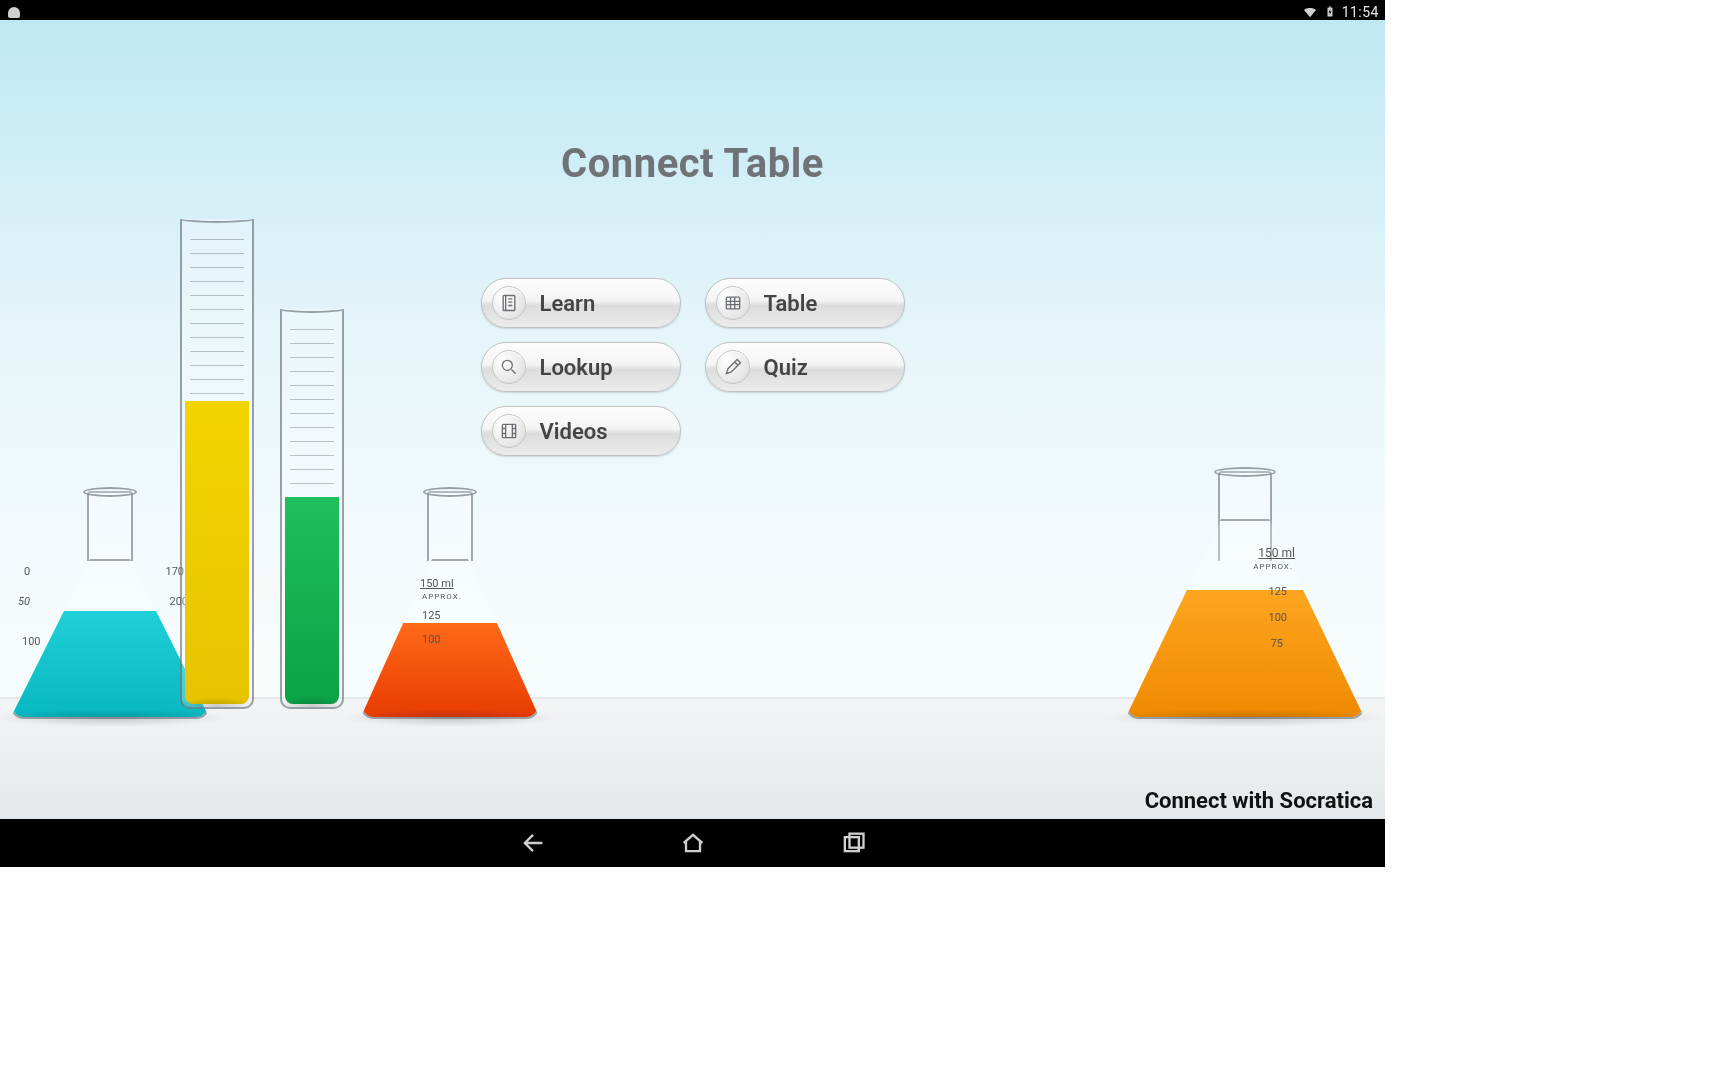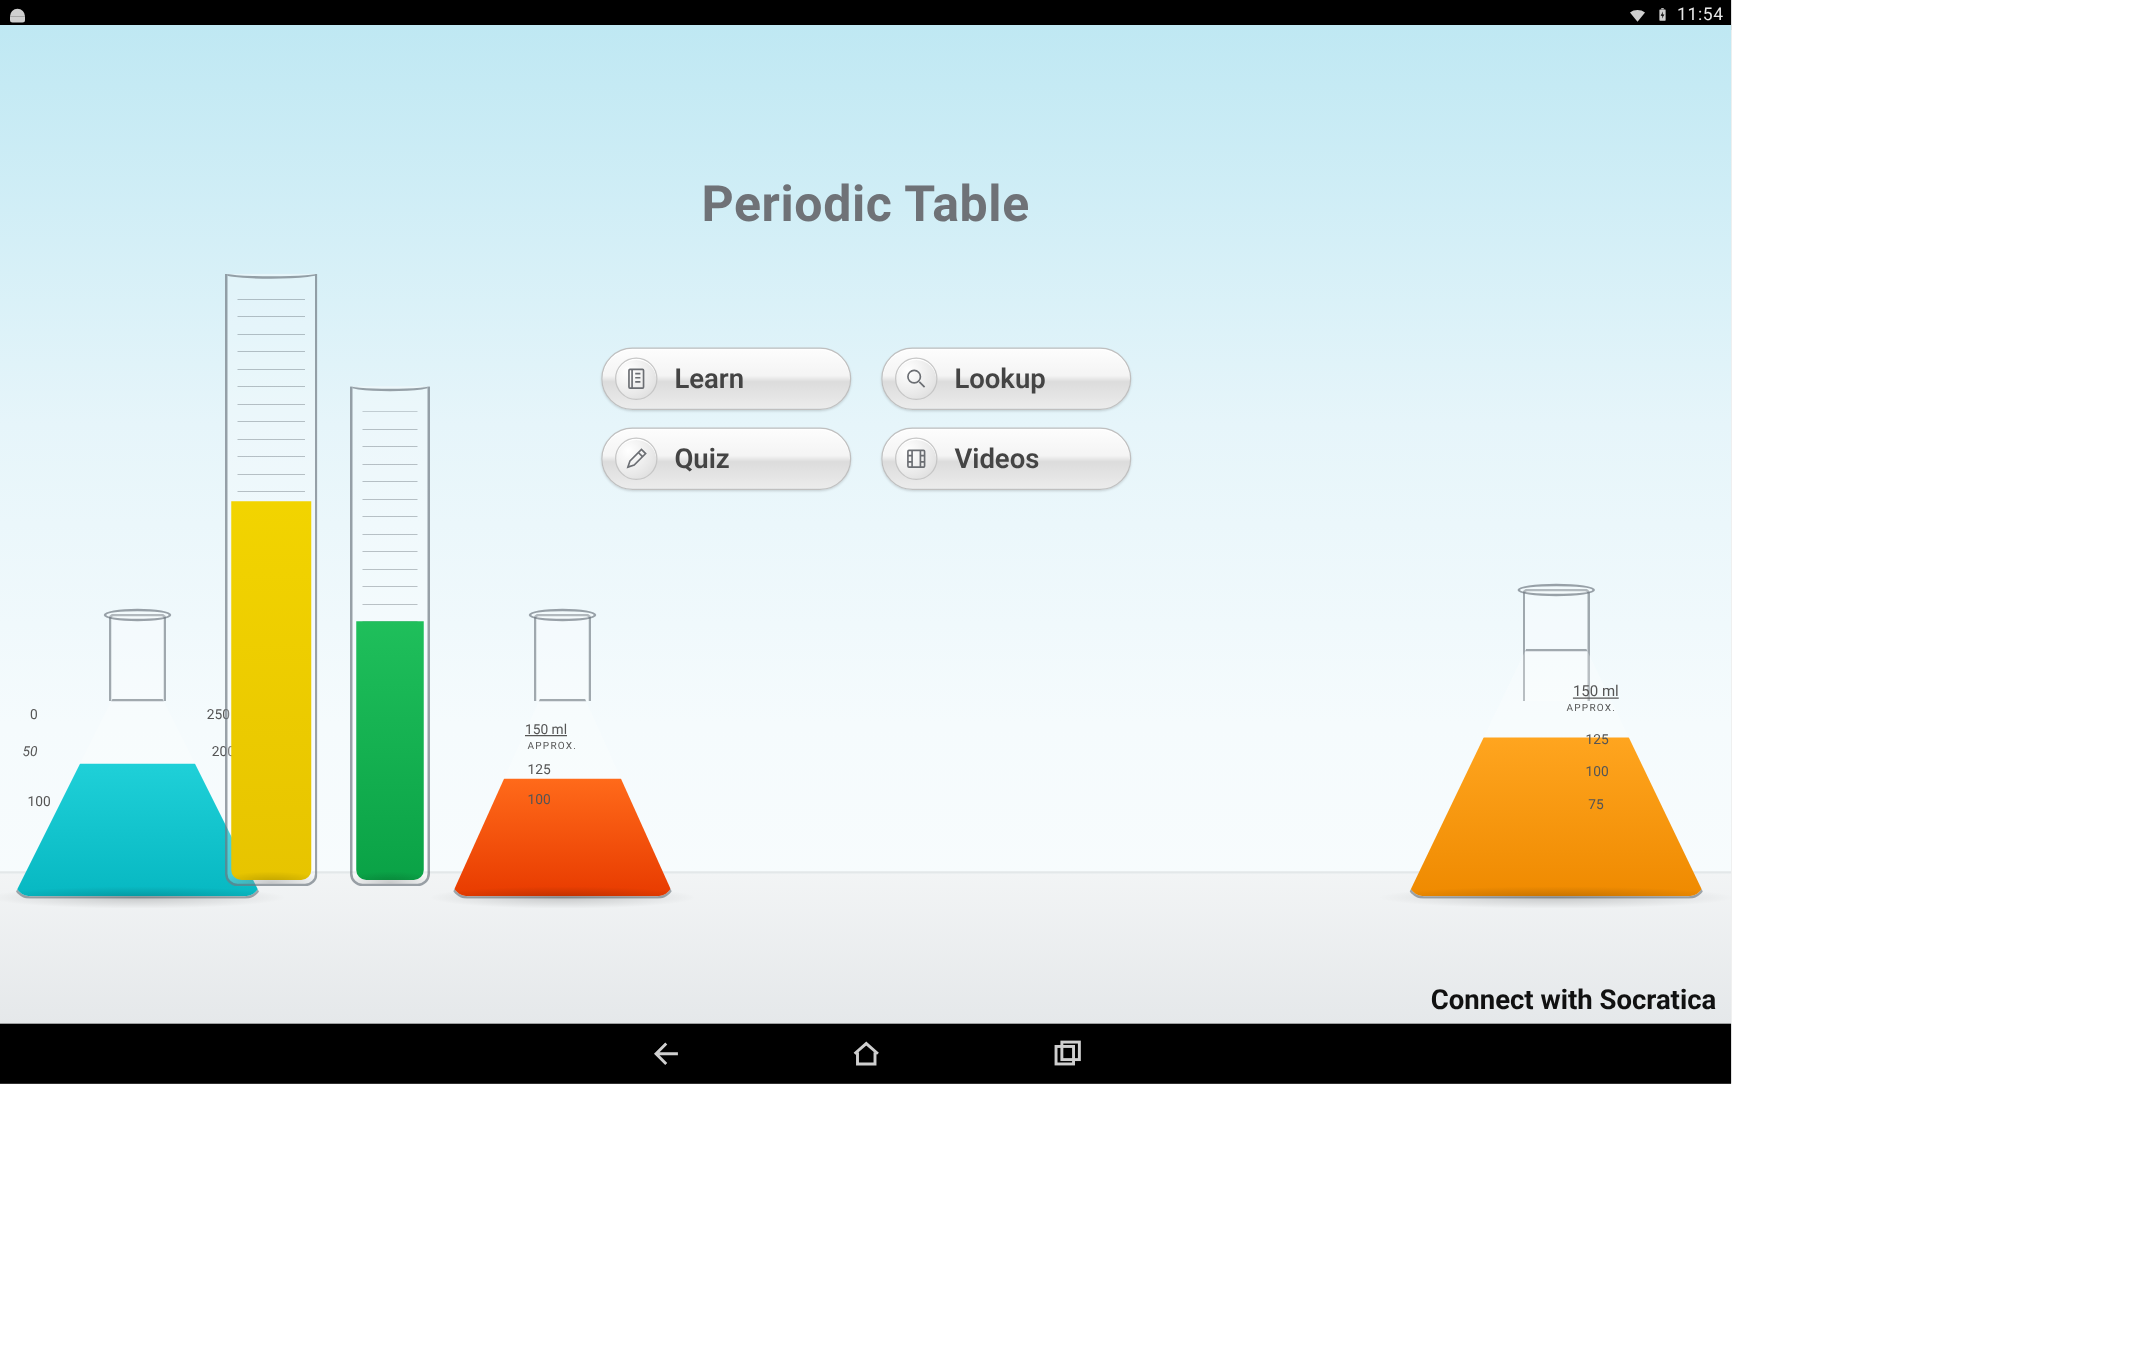--- a/index.html
+++ b/index.html
@@ -105,21 +105,21 @@
         <div class="flask-neck">
             <div class="flask-lip"></div>
           </div>
         <div class="flask-body">
           <div class="flask-liquid" style="height:68%; background:linear-gradient(#1fd0d8,#07b8c2);"></div>
         </div>
         <div class="grad-labels" style="bottom:10px;">
           <span style="left:14px; bottom:132px;">0</span>
           <span style="left:8px; bottom:102px;font-style:italic;">50</span>
           <span style="left:12px; bottom:62px;">100</span>
-          <span style="right:26px; bottom:132px;">250</span>
+          <span style="right:26px; bottom:132px;">170</span>
           <span style="right:22px; bottom:102px;">200</span>
         </div>
         <div class="shadow"></div>
       </div>
 
       <div class="vessel cylinder" style="left:170px; bottom:110px; height:490px; width:74px;">
         <div class="lip"></div>
         <div class="ticks"></div>
         <div class="liquid" style="height:62%; background:linear-gradient(#f2d400,#e7c400);"></div>
         <div class="grad-labels">
@@ -171,32 +171,41 @@
           <span style="right:70px; bottom:150px; font-size:12px; text-decoration:underline;">150 ml</span>
           <span style="right:72px; bottom:138px; font-size:8px; letter-spacing:1px;">APPROX.</span>
           <span style="right:78px; bottom:112px;">125</span>
           <span style="right:78px; bottom:86px;">100</span>
           <span style="right:82px; bottom:60px;">75</span>
         </div>
         <div class="shadow"></div>
       </div>
     </div>
 
-    <div class="title">Periodic Table</div>
+    <div class="title">Connect Table</div>
 
     <div class="menu">
       <div class="pill">
         <span class="icon-wrap">
           <svg viewBox="0 0 24 24">
               <rect x="5" y="3" width="14" height="18" rx="1"></rect>
               <path d="M8 3v18"></path>
               <path d="M11 7h5M11 11h5M11 15h5"></path>
             </svg>
         </span>
         <span class="label">Learn</span>
+      </div>
+      <div class="pill">
+        <span class="icon-wrap">
+          <svg viewBox="0 0 24 24">
+              <rect x="4" y="5" width="16" height="14" rx="1"></rect>
+              <path d="M4 10h16M4 14h16M9 5v14M14 5v14"></path>
+            </svg>
+        </span>
+        <span class="label">Table</span>
       </div>
       <div class="pill">
         <span class="icon-wrap">
           <svg viewBox="0 0 24 24">
               <circle cx="10" cy="10" r="6"></circle>
               <path d="M15 15l5 5"></path>
             </svg>
         </span>
         <span class="label">Lookup</span>
       </div>

